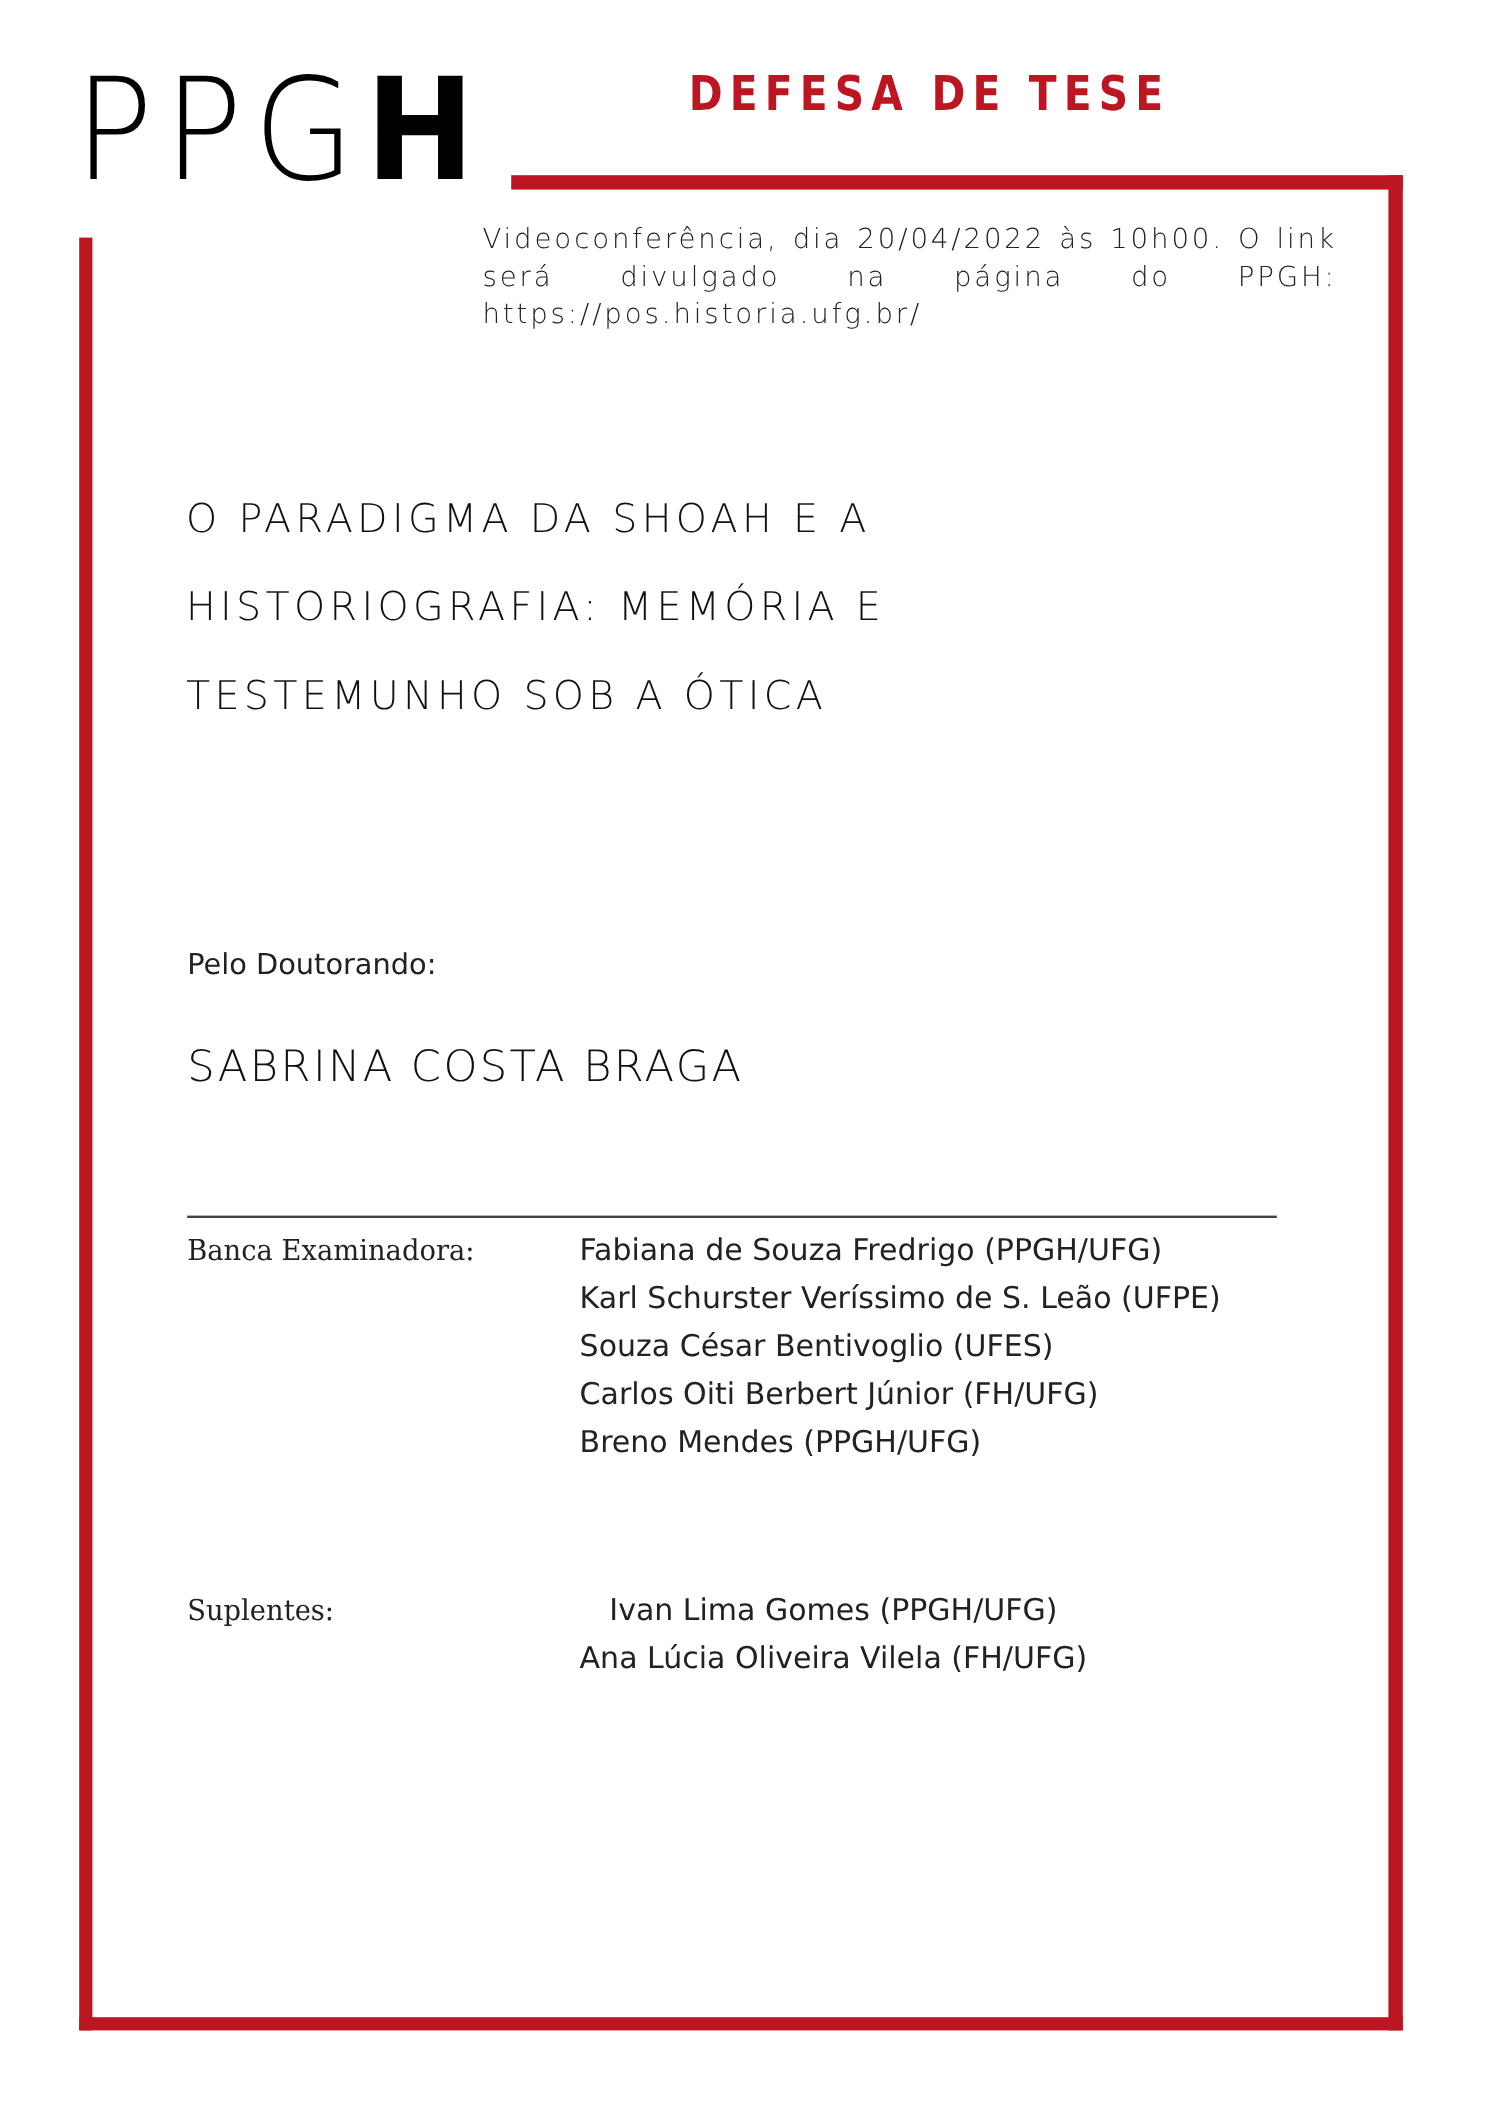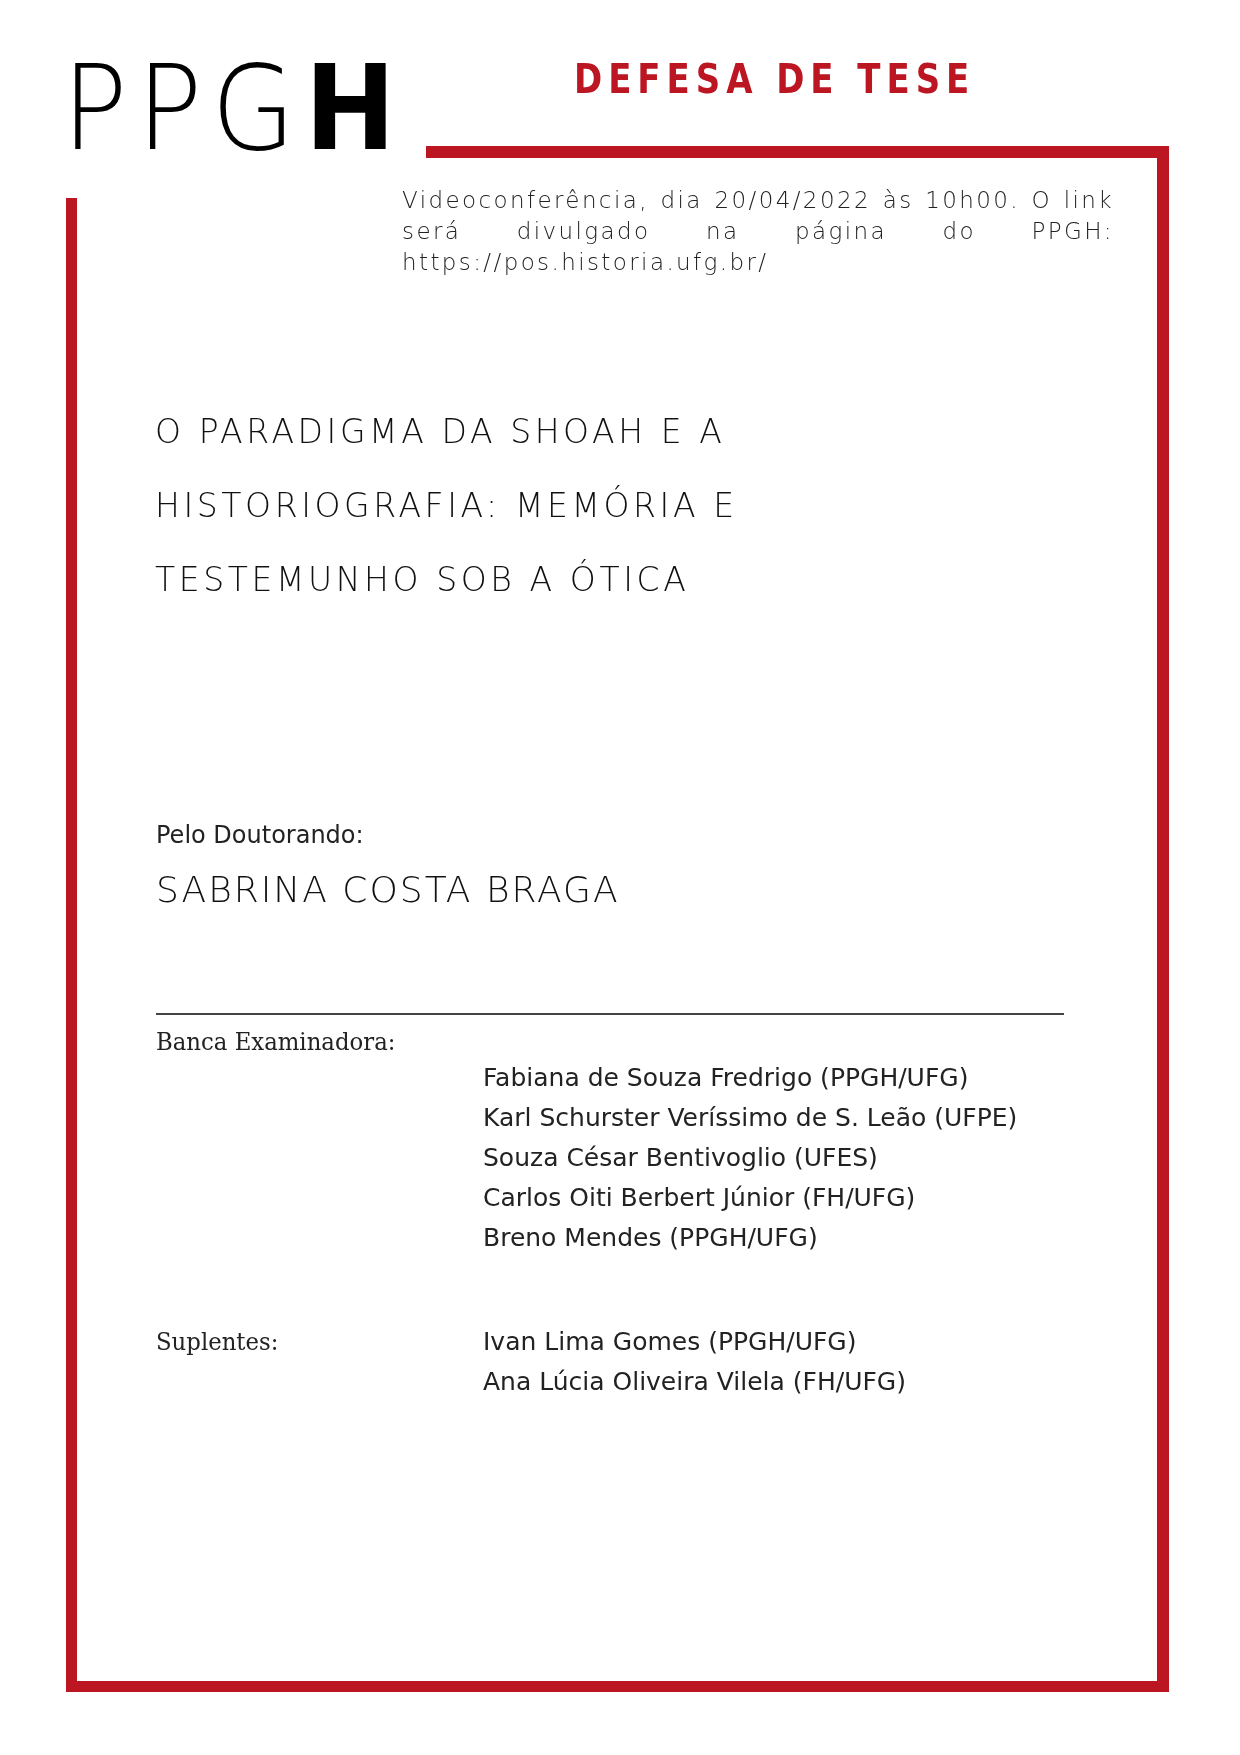--- a/index.html
+++ b/index.html
@@ -4,21 +4,21 @@
 <style>
   html, body { margin:0; padding:0; background:#ffffff; }
   body { width:1240px; height:1755px; position:relative; overflow:hidden; font-family:"DejaVu Sans", sans-serif; color:#111; }
   .bar { position:absolute; background:#bb1622; }
   .logo { position:absolute; left:62px; top:58px; font-family:"DejaVu Sans", sans-serif; font-size:118px; line-height:100px; letter-spacing:10px; color:#000; font-weight:300; transform:scaleX(0.92); transform-origin:left top; }
   .logo b { font-weight:700; }
   .header-title { position:absolute; left:574px; top:56px; font-family:"DejaVu Sans", sans-serif; font-weight:bold; font-size:40px; letter-spacing:7px; color:#bb1622; transform:scaleX(0.85); transform-origin:left top; white-space:nowrap; }
   .venue { position:absolute; left:402px; top:185px; width:712px; font-size:23px; line-height:31px; letter-spacing:2.4px; text-align:justify; color:#222; font-weight:300; }
   .title { position:absolute; left:155px; top:395px; width:930px; font-size:33px; line-height:74px; letter-spacing:3.6px; color:#111; font-weight:300; text-transform:uppercase; }
   .title div { white-space:nowrap; }
-  .label-small { position:absolute; left:156px; top:790px; font-size:24px; color:#222;margin-top:31px; }
+  .label-small { position:absolute; left:156px; top:790px; font-size:24px; color:#222; }
   .candidate { position:absolute; left:156px; top:829px; font-size:36px; letter-spacing:2px; color:#111; font-weight:300;margin-top:40px; }
   .divider { position:absolute; left:156px; top:1013px; width:908px; height:1.5px; background:#444; }
   .section-label { position:absolute; left:156px; font-family:"DejaVu Serif", serif; font-size:24px; color:#222; transform:scaleX(0.95); transform-origin:left top; }
   .member-list { position:absolute; left:483px; font-size:25px; line-height:40px; color:#222; }
   .member-list div { white-space:nowrap; }
 </style>
 </head>
 <body>
 
 <div class="bar" style="left:426px; top:146px; width:743px; height:12px;"></div>
@@ -37,25 +37,25 @@
   <div>HISTORIOGRAFIA: MEMÓRIA E</div>
   <div>TESTEMUNHO SOB A ÓTICA</div>
 </div>
 
 <div class="label-small">Pelo Doutorando:</div>
 <div class="candidate">SABRINA COSTA BRAGA</div>
 
 <div class="divider"></div>
 
 <div class="section-label" style="top:1028px;">Banca Examinadora:</div>
-<div class="member-list" style="top:1022px;margin-top:36px;">
+<div class="member-list" style="top:1022px;">
   <div>Fabiana de Souza Fredrigo (PPGH/UFG)</div>
   <div>Karl Schurster Veríssimo de S. Leão (UFPE)</div>
   <div>Souza César Bentivoglio (UFES)</div>
   <div>Carlos Oiti Berbert Júnior (FH/UFG)</div>
   <div>Breno Mendes (PPGH/UFG)</div>
 </div>
 
 <div class="section-label" style="top:1328px;">Suplentes:</div>
-<div class="member-list" style="top:1322px;">
+<div class="member-list" style="top:1322px;text-align:center;">
   <div>Ivan Lima Gomes (PPGH/UFG)</div>
   <div>Ana Lúcia Oliveira Vilela (FH/UFG)</div>
 </div>
 
 </body></html>

